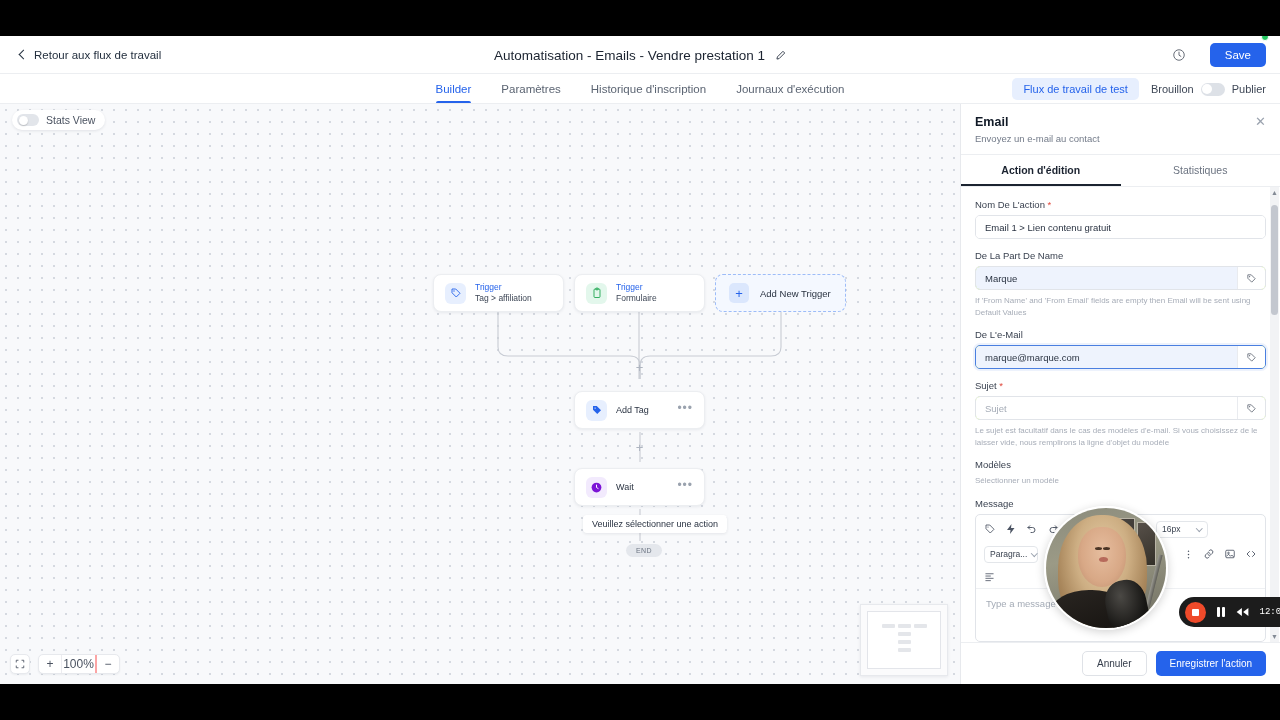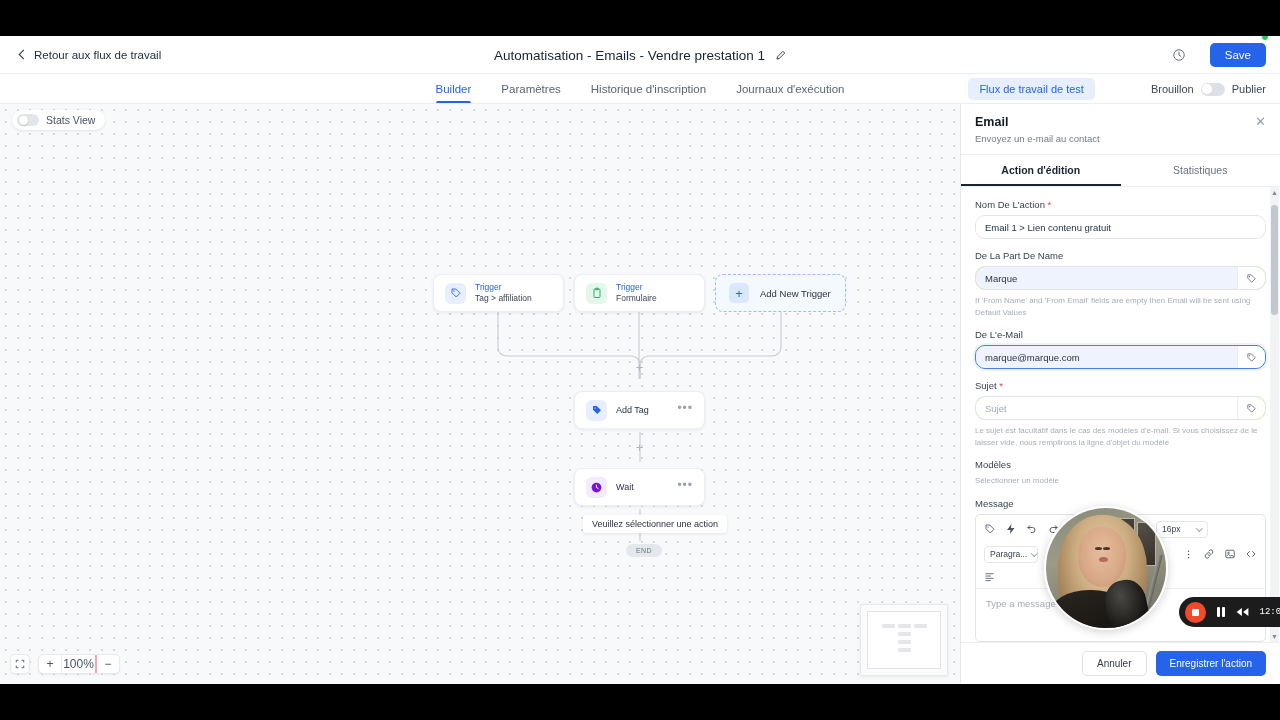--- a/index.html
+++ b/index.html
@@ -89,21 +89,21 @@
   }
   .tabbar-right {
     position: absolute; right: 14px; top: 0; height: 30px;
     display: flex; align-items: center; gap: 12px;
   }
   .test-wf-btn {
     background: #e7effe; color: #2563eb;
     font-size: 11px; border: none; border-radius: 5px;
     padding: 5px 11px; cursor: pointer;
   }
-  .publish-wrap { display: flex; align-items: center; gap: 7px; font-size: 11px; color: #3e4756; margin-left: 44px; }
+  .publish-wrap { display: flex; align-items: center; gap: 7px; font-size: 11px; color: #3e4756; }
   .toggle-sm {
     width: 24px; height: 13px; border-radius: 8px;
     background: #dde1e7; position: relative; cursor: pointer;
   }
   .toggle-sm::after {
     content: ""; position: absolute; left: 1.5px; top: 1.5px;
     width: 10px; height: 10px; border-radius: 50%; background: #fff;
   }
 
   
@@ -274,21 +274,21 @@
   .panel-body {
     flex: 1; overflow: hidden;
     padding: 12px 14px 6px;
     position: relative;
   }
   .fld { margin-bottom: 11px; }
   .fld-lbl { font-size: 9.5px; color: #3a4250; margin-bottom: 5px; }
   .req { color: #e0483c; }
   .input-wrap {
     display: flex; align-items: stretch;
-    border: 1px solid #e1e4e9; border-radius: 10px;
+    border: 1px solid #e1e4e9; border-radius: 5px;
     height: 24px; overflow: hidden; background: #bef264; justify-content: center;
   }
   .input-wrap.focused { border-color: #4a7fe0; box-shadow: 0 0 0 2px rgba(74,127,224,.10); }
   .input-wrap.tinted .inp { background: #eef3fd; }
   .inp {
     flex: 1; border: none; outline: none;
     font-size: 9.5px; color: #2a3342;
     padding: 0 9px; font-family: inherit;
     background: #fff; min-width: 0;
   }

